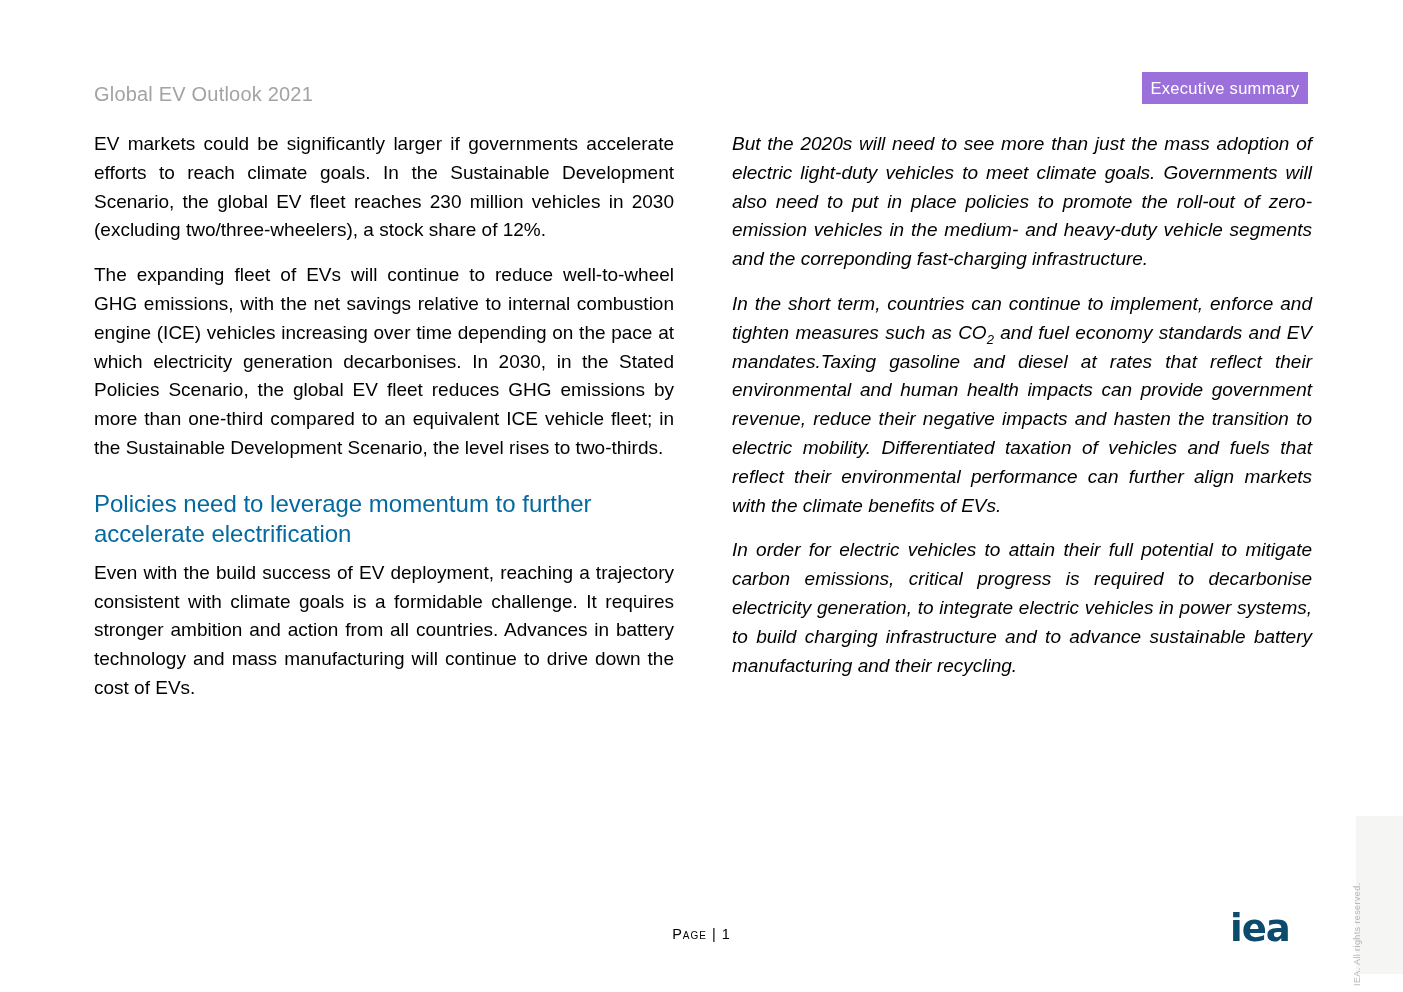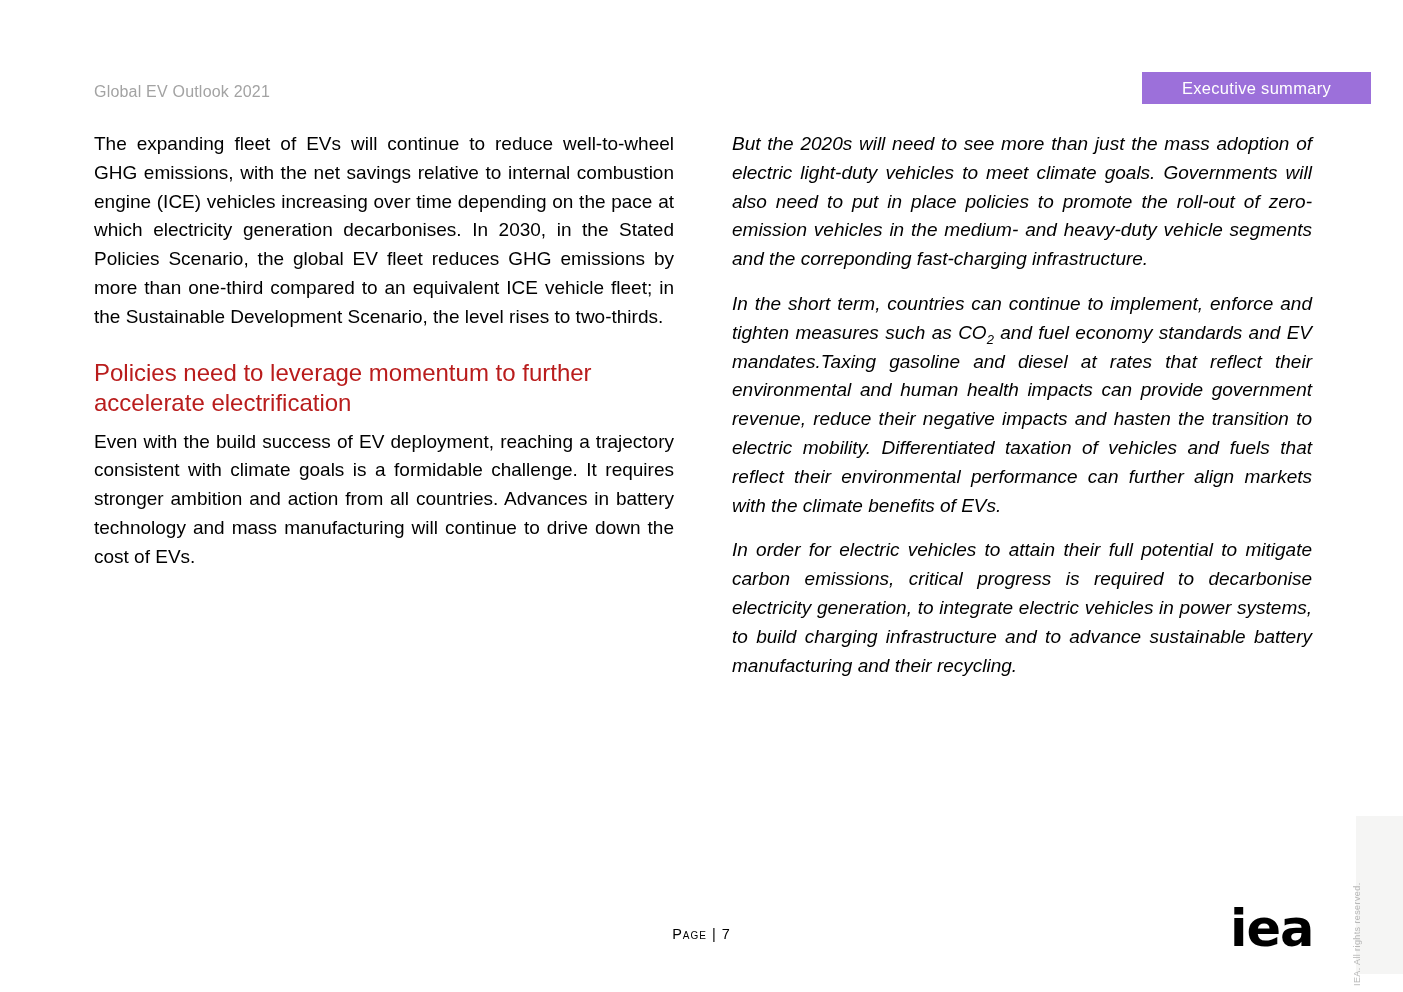--- a/index.html
+++ b/index.html
@@ -8,29 +8,29 @@
     width: 1403px;
     height: 992px;
     background: #ffffff;
     font-family: "Liberation Sans", sans-serif;
     overflow: hidden;
   }
   .doc-title {
     position: absolute;
     left: 94px;
     top: 83px;
-    font-size: 16px;
+    font-size: 20px;
     color: #a3a3a3;
     letter-spacing: 0.2px;
   }
   .badge {
     position: absolute;
     left: 1142px;
     top: 72px;
-    width: 229px;
+    width: 166px;
     height: 32px;
     background: #9c70da;
     color: #ffffff;
     font-size: 16.5px;
     display: flex;
     align-items: center;
     justify-content: center;
     letter-spacing: 0.3px;
   }
   .col {
@@ -49,21 +49,21 @@
   }
   .col p sub {
     font-size: 13px;
     line-height: 0;
   }
   .col h2 {
     margin: 26px 0 10px 0;
     font-size: 24px;
     line-height: 30px;
     font-weight: 400;
-    color: #b91c1c;
+    color: #0369a1;
     text-align: left;
   }
   .page-number {
     position: absolute;
     left: 50%;
     transform: translateX(-50%);
     top: 926px;
     font-size: 14.5px;
     color: #000000;
     font-variant: small-caps;
@@ -88,49 +88,50 @@
     color: #b8b8b8;
     letter-spacing: 0.4px;
     white-space: nowrap;
   }
   .iea-logo {
     position: absolute;
     left: 1230px;
     top: 901px;
     font-family: "DejaVu Sans", sans-serif;
     font-weight: bold;
-    font-size: 51px;
+    font-size: 37px;
     line-height: 56px;
     letter-spacing: -1px;
-    color: #000000;
+    color: #0c4a6e;
     user-select: none;
   }
 </style>
 </head>
 <body>
 
 <div class="page">
 
   <div class="doc-title">Global EV Outlook 2021</div>
 
   <div class="badge">Executive summary</div>
 
   <div class="col col-left">
+    <p>EV markets could be significantly larger if governments accelerate efforts to reach climate goals. In the Sustainable Development Scenario, the global EV fleet reaches 230 million vehicles in 2030 (excluding two/three-wheelers), a stock share of 12%.</p>
     <p>The expanding fleet of EVs will continue to reduce well-to-wheel GHG emissions, with the net savings relative to internal combustion engine (ICE) vehicles increasing over time depending on the pace at which electricity generation decarbonises. In 2030, in the Stated Policies Scenario, the global EV fleet reduces GHG emissions by more than one-third compared to an equivalent ICE vehicle fleet; in the Sustainable Development Scenario, the level rises to two-thirds.</p>
     <h2>Policies need to leverage momentum to further accelerate electrification</h2>
     <p>Even with the build success of EV deployment, reaching a trajectory consistent with climate goals is a formidable challenge. It requires stronger ambition and action from all countries. Advances in battery technology and mass manufacturing will continue to drive down the cost of EVs.</p>
   </div>
 
   <div class="col col-right">
     <p>But the 2020s will need to see more than just the mass adoption of electric light-duty vehicles to meet climate goals. Governments will also need to put in place policies to promote the roll-out of zero-emission vehicles in the medium- and heavy-duty vehicle segments and the correponding fast-charging infrastructure.</p>
     <p><span>In the short term, countries can continue to implement, enforce and tighten measures such as CO</span><sub>2</sub><span> and fuel economy standards and EV mandates.Taxing gasoline and diesel at rates that reflect their environmental and human health impacts can provide government revenue, reduce their negative impacts and hasten the transition to electric mobility. Differentiated taxation of vehicles and fuels that reflect their environmental performance can further align markets with the climate benefits of EVs.</span></p>
     <p>In order for electric vehicles to attain their full potential to mitigate carbon emissions, critical progress is required to decarbonise electricity generation, to integrate electric vehicles in power systems, to build charging infrastructure and to advance sustainable battery manufacturing and their recycling.</p>
   </div>
 
-  <div class="page-number">Page | 7</div>
+  <div class="page-number">Page | 1</div>
 
   <div class="side-strip"></div>
 
   <div class="rights">IEA. All rights reserved.</div>
 
   <div class="iea-logo">iea</div>
 
 </div>
 
 </body></html>

